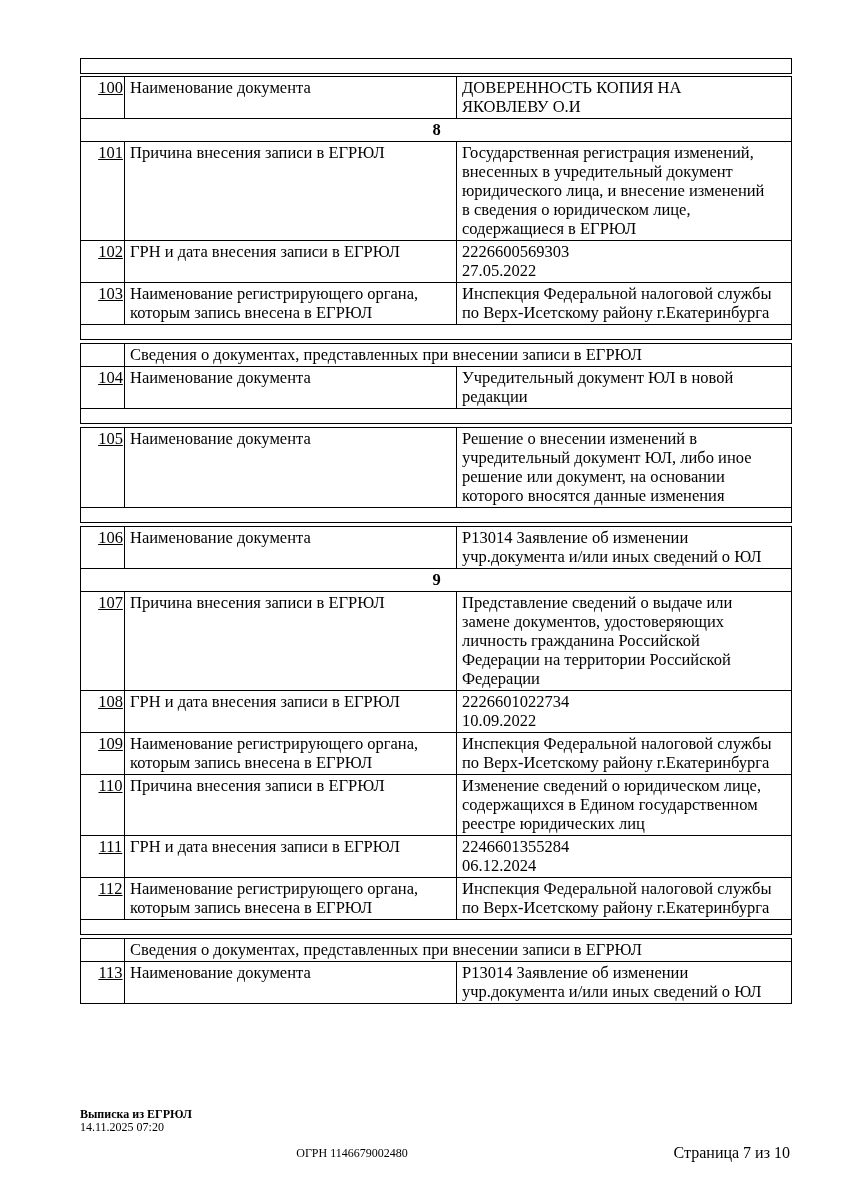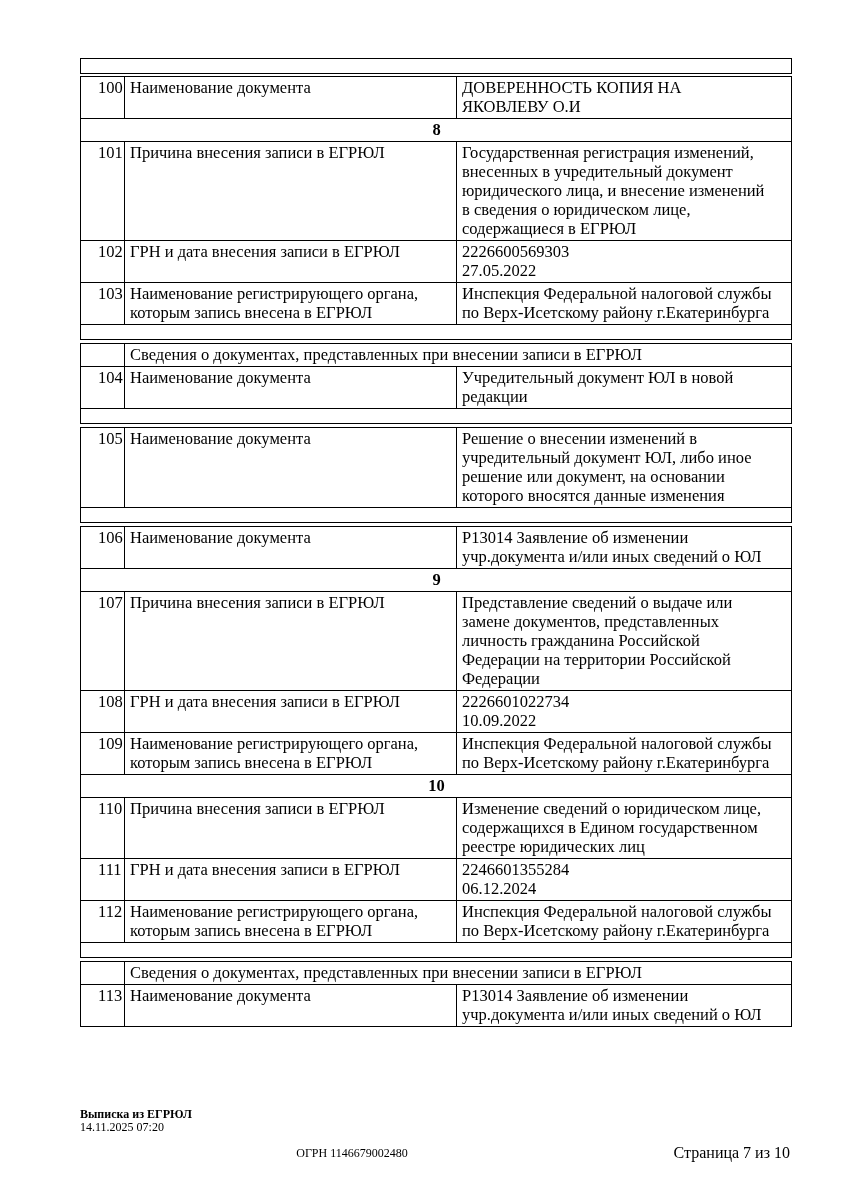--- a/index.html
+++ b/index.html
@@ -28,22 +28,24 @@
   table.block.top-spacer{margin-bottom:2px;}
   td{
     border:1px solid #000;
     vertical-align:top;
     padding:1px 4px 2px 5px;
     white-space:pre-line;
     overflow:hidden;
     word-wrap:break-word;
   }
   td.num{
+    text-align:center;
     padding-left:17px;
     padding-right:1px;
+    text-decoration:underline;
   }
   td.section{
     text-align:center;
     font-weight:bold;
     white-space:normal;
     padding-top:1px;
     padding-bottom:2px;
   }
   td.spacer{
     height:14px;
@@ -190,40 +192,37 @@
           <td>Р13014 Заявление об изменении
 учр.документа и/или иных сведений о ЮЛ</td>
         </tr>
         <tr>
           <td class="section" colspan="3">9</td>
         </tr>
         <tr>
           <td class="num">107</td>
           <td>Причина внесения записи в ЕГРЮЛ</td>
           <td>Представление сведений о выдаче или
-замене документов, представленных
+замене документов, удостоверяющих
 личность гражданина Российской
 Федерации на территории Российской
 Федерации</td>
         </tr>
         <tr>
           <td class="num">108</td>
           <td>ГРН и дата внесения записи в ЕГРЮЛ</td>
           <td>2226601022734
 10.09.2022</td>
         </tr>
         <tr>
           <td class="num">109</td>
           <td>Наименование регистрирующего органа,
 которым запись внесена в ЕГРЮЛ</td>
           <td>Инспекция Федеральной налоговой службы
 по Верх-Исетскому району г.Екатеринбурга</td>
-        </tr>
-        <tr>
-          <td class="section" colspan="3">10</td>
         </tr>
         <tr>
           <td class="num">110</td>
           <td>Причина внесения записи в ЕГРЮЛ</td>
           <td>Изменение сведений о юридическом лице,
 содержащихся в Едином государственном
 реестре юридических лиц</td>
         </tr>
         <tr>
           <td class="num">111</td>

